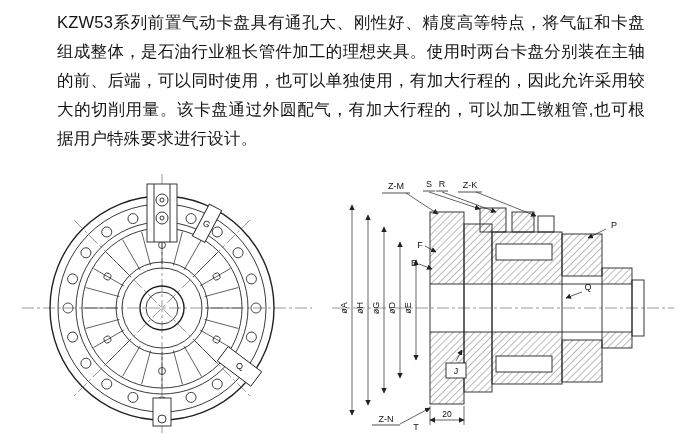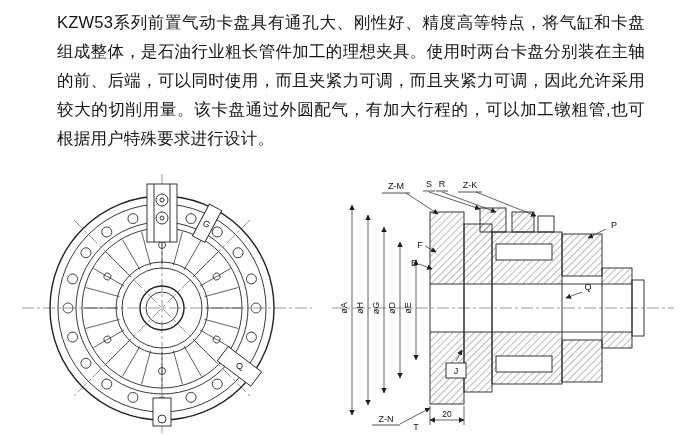--- a/index.html
+++ b/index.html
@@ -23,21 +23,21 @@
   .ldr line{stroke:#222;stroke-width:.7;}
   .ul line{stroke:#222;stroke-width:.8;}
   svg text{font-family:"Liberation Sans",sans-serif;font-size:9px;fill:#111;}
   .small{font-size:8.5px;}
 </style>
 </head>
 <body>
 
 <div class="page">
 
-  <div class="intro">KZW53系列前置气动卡盘具有通孔大、刚性好、精度高等特点，将气缸和卡盘组成整体，是石油行业粗长管件加工的理想夹具。使用时两台卡盘分别装在主轴的前、后端，可以同时使用，而且夹紧力可调，而且夹紧力可调，因此允许采用较大的切削用量。该卡盘通过外圆配气，有加大行程的，可以加工镦粗管,也可根据用户特殊要求进行设计。</div>
+  <div class="intro">KZW53系列前置气动卡盘具有通孔大、刚性好、精度高等特点，将气缸和卡盘组成整体，是石油行业粗长管件加工的理想夹具。使用时两台卡盘分别装在主轴的前、后端，可以同时使用，也可以单独使用，有加大行程的，因此允许采用较大的切削用量。该卡盘通过外圆配气，有加大行程的，可以加工镦粗管,也可根据用户特殊要求进行设计。</div>
 
   <svg class="fv" viewBox="0 0 310 263">
     <g class="cl">
       <line x1="142" y1="2" x2="142" y2="261"></line>
       <line x1="2" y1="136" x2="292" y2="136"></line>
       <line x1="54" y1="48" x2="230" y2="224"></line>
       <line x1="230" y1="48" x2="54" y2="224"></line>
     </g>
     <g class="ol">
       <circle cx="142" cy="136" r="112" class="thick"></circle>

